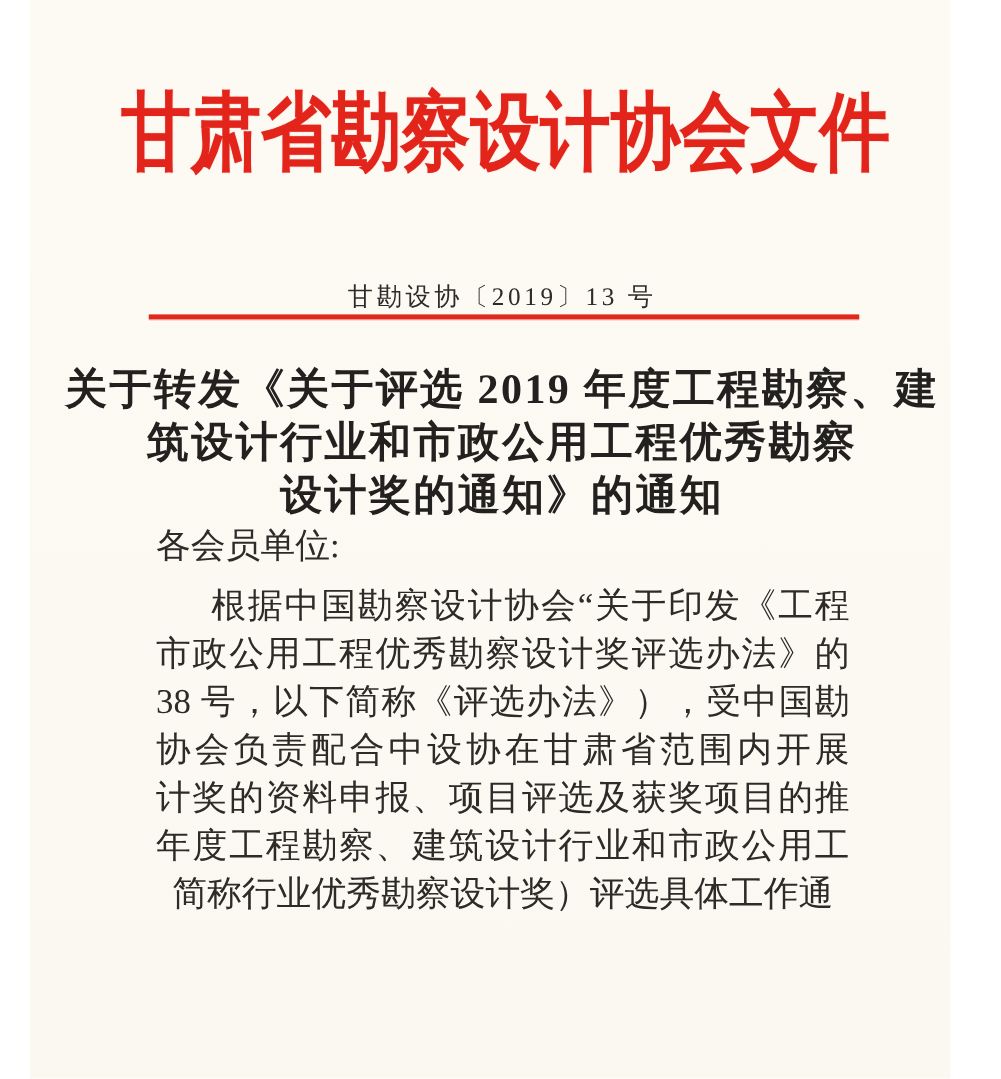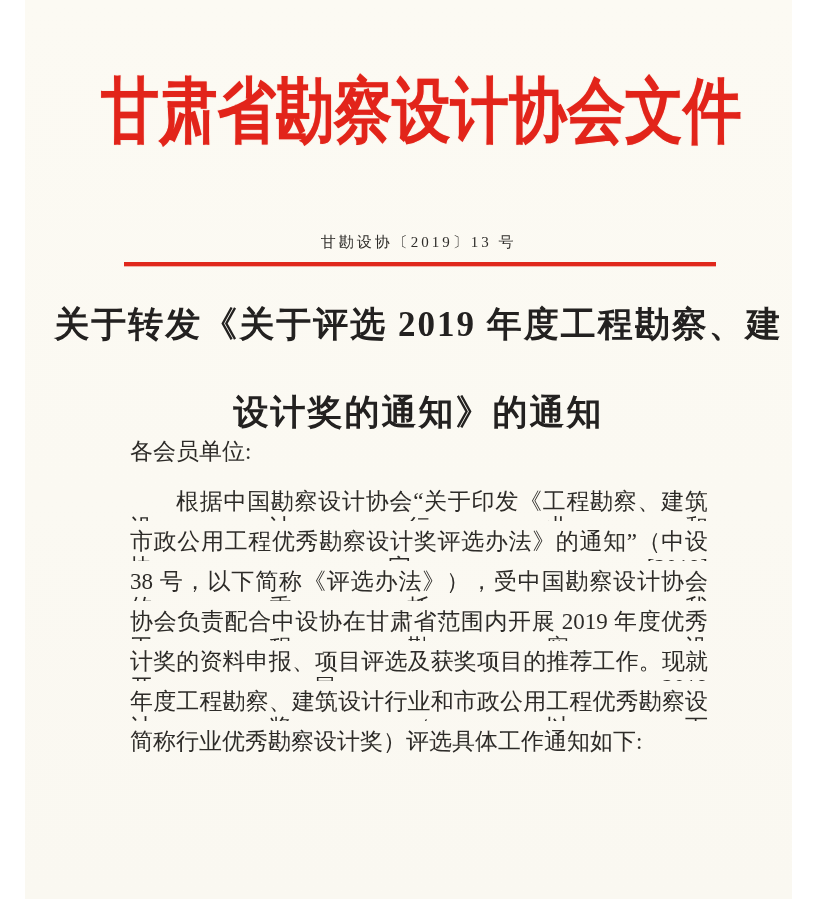--- a/index.html
+++ b/index.html
@@ -33,21 +33,21 @@
     letter-spacing: 0px;
     transform: scaleX(0.82);
     transform-origin: 52% top;
     line-height: 1.05;
     text-shadow: 0 0 1px rgba(226,36,26,.55);
   }
   .doc-number {
     left: 25px; top: 233px;
     width: 787px;
     text-align: center;
-    font-size: 15px;
+    font-size: 21px;
     color: #2d2b28;
     letter-spacing: 3px;
   }
   .red-rule {
     left: 124px; top: 262px;
     width: 592px; height: 4px;
     background: #e0281c;
     box-shadow: 0 1px 0 rgba(224,40,28,.35);
   }
   .doc-title {
@@ -57,21 +57,21 @@
     font-size: 35px;
     font-weight: bold;
     color: #232120;
     letter-spacing: 2px;
   }
   .t1 { top: 301px; }
   .t2 { top: 345px; }
   .t3 { top: 389px; }
 
   .body-text {
-    font-size: 23px;
+    font-size: 29px;
     color: #2d2b28;
     line-height: 1.15;
   }
   .salutation { left: 130px; top: 439px; }
   .bline {
     left: 130px;
     width: 578px;
     white-space: normal;
     text-align: justify;
     text-align-last: justify;
@@ -100,20 +100,21 @@
 
   <div class="scan-page"></div>
 
   <div class="abs masthead">甘肃省勘察设计协会文件</div>
 
   <div class="abs doc-number">甘勘设协〔2019〕13 号</div>
 
   <div class="abs red-rule"></div>
 
   <div class="abs doc-title t1">关于转发《关于评选 2019 年度工程勘察、建</div>
+  <div class="abs doc-title t2">筑设计行业和市政公用工程优秀勘察</div>
   <div class="abs doc-title t3">设计奖的通知》的通知</div>
 
   <div class="abs body-text salutation">各会员单位:</div>
 
   <div class="abs body-text bline indent2 b1">根据中国勘察设计协会“关于印发《工程勘察、建筑设计行业和</div>
   <div class="abs body-text bline b2">市政公用工程优秀勘察设计奖评选办法》的通知”（中设协字[2019]</div>
   <div class="abs body-text bline b3">38 号，以下简称《评选办法》），受中国勘察设计协会的委托，我</div>
   <div class="abs body-text bline b4">协会负责配合中设协在甘肃省范围内开展 2019 年度优秀工程勘察设</div>
   <div class="abs body-text bline b5">计奖的资料申报、项目评选及获奖项目的推荐工作。现就开展 2019</div>
   <div class="abs body-text bline b6">年度工程勘察、建筑设计行业和市政公用工程优秀勘察设计奖（以下</div>

